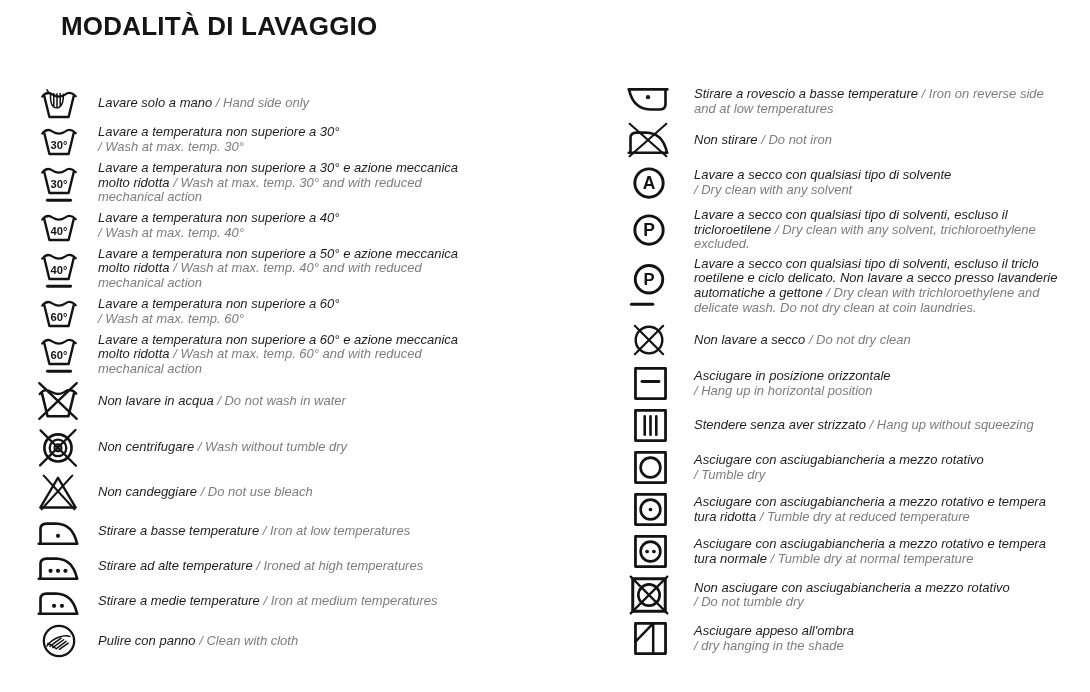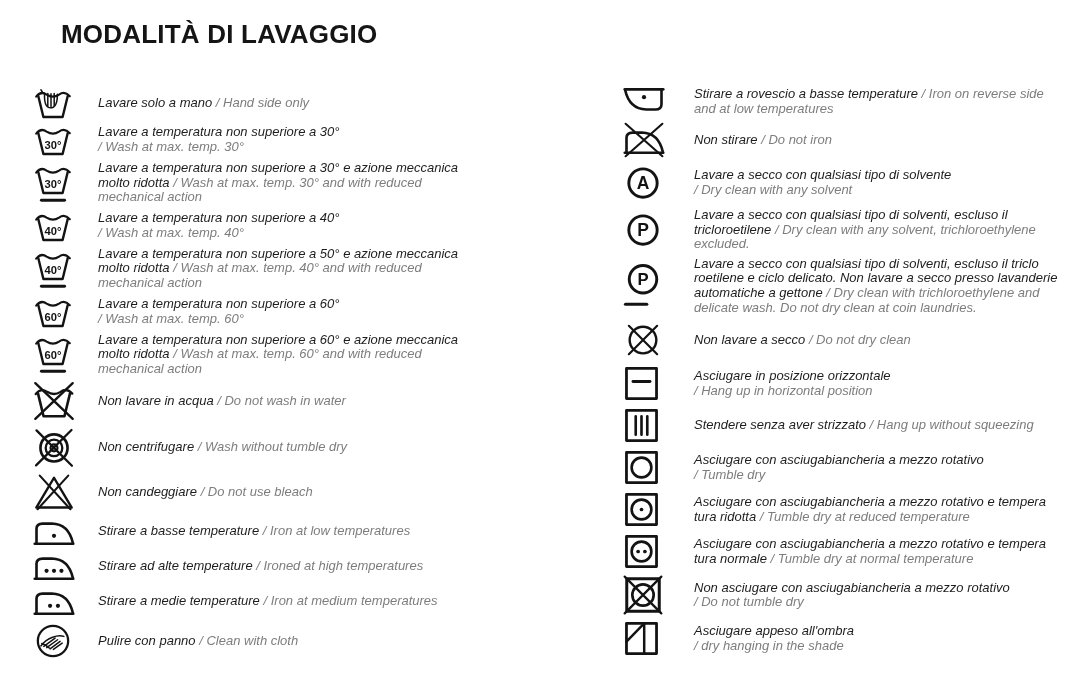--- a/index.html
+++ b/index.html
@@ -1,24 +1,24 @@
 <!DOCTYPE html>
 <html><head>
 <meta charset="utf-8">
 <style>
   html,body{margin:0;padding:0;background:#ffffff;}
   #page{position:relative;width:1090px;height:692px;background:#ffffff;overflow:hidden;
         font-family:"Liberation Sans",sans-serif;}
-  .title{position:absolute;left:61px;top:19px;font-size:26px;font-weight:bold;
+  .title{position:absolute;left:61px;top:11px;font-size:26px;font-weight:bold;
          color:#151515;letter-spacing:0.2px;white-space:nowrap;}
   .col{position:absolute;top:87px;}
   .col-left{left:33px;width:475px;}
   .col-right{left:623px;width:480px;}
   .row{display:flex;align-items:center;margin-bottom:5px;}
-  .icon-box{flex:0 0 46px;display:flex;justify-content:flex-start;align-items:center;}
+  .icon-box{flex:0 0 46px;display:flex;justify-content:flex-end;align-items:center;}
   .col-left .icon-box{margin-right:19px;}
   .col-right .icon-box{margin-right:25px;}
   .txt{margin:0;font-style:italic;font-size:13px;line-height:14.6px;
        white-space:pre-line;letter-spacing:0px;}
   .col-left .txt{width:402px;}
   .col-right .txt{width:407px;}
   .seg-it{color:#1d1d1d;}
   .seg-en{color:#7d7d7d;}
 </style>
 </head>

